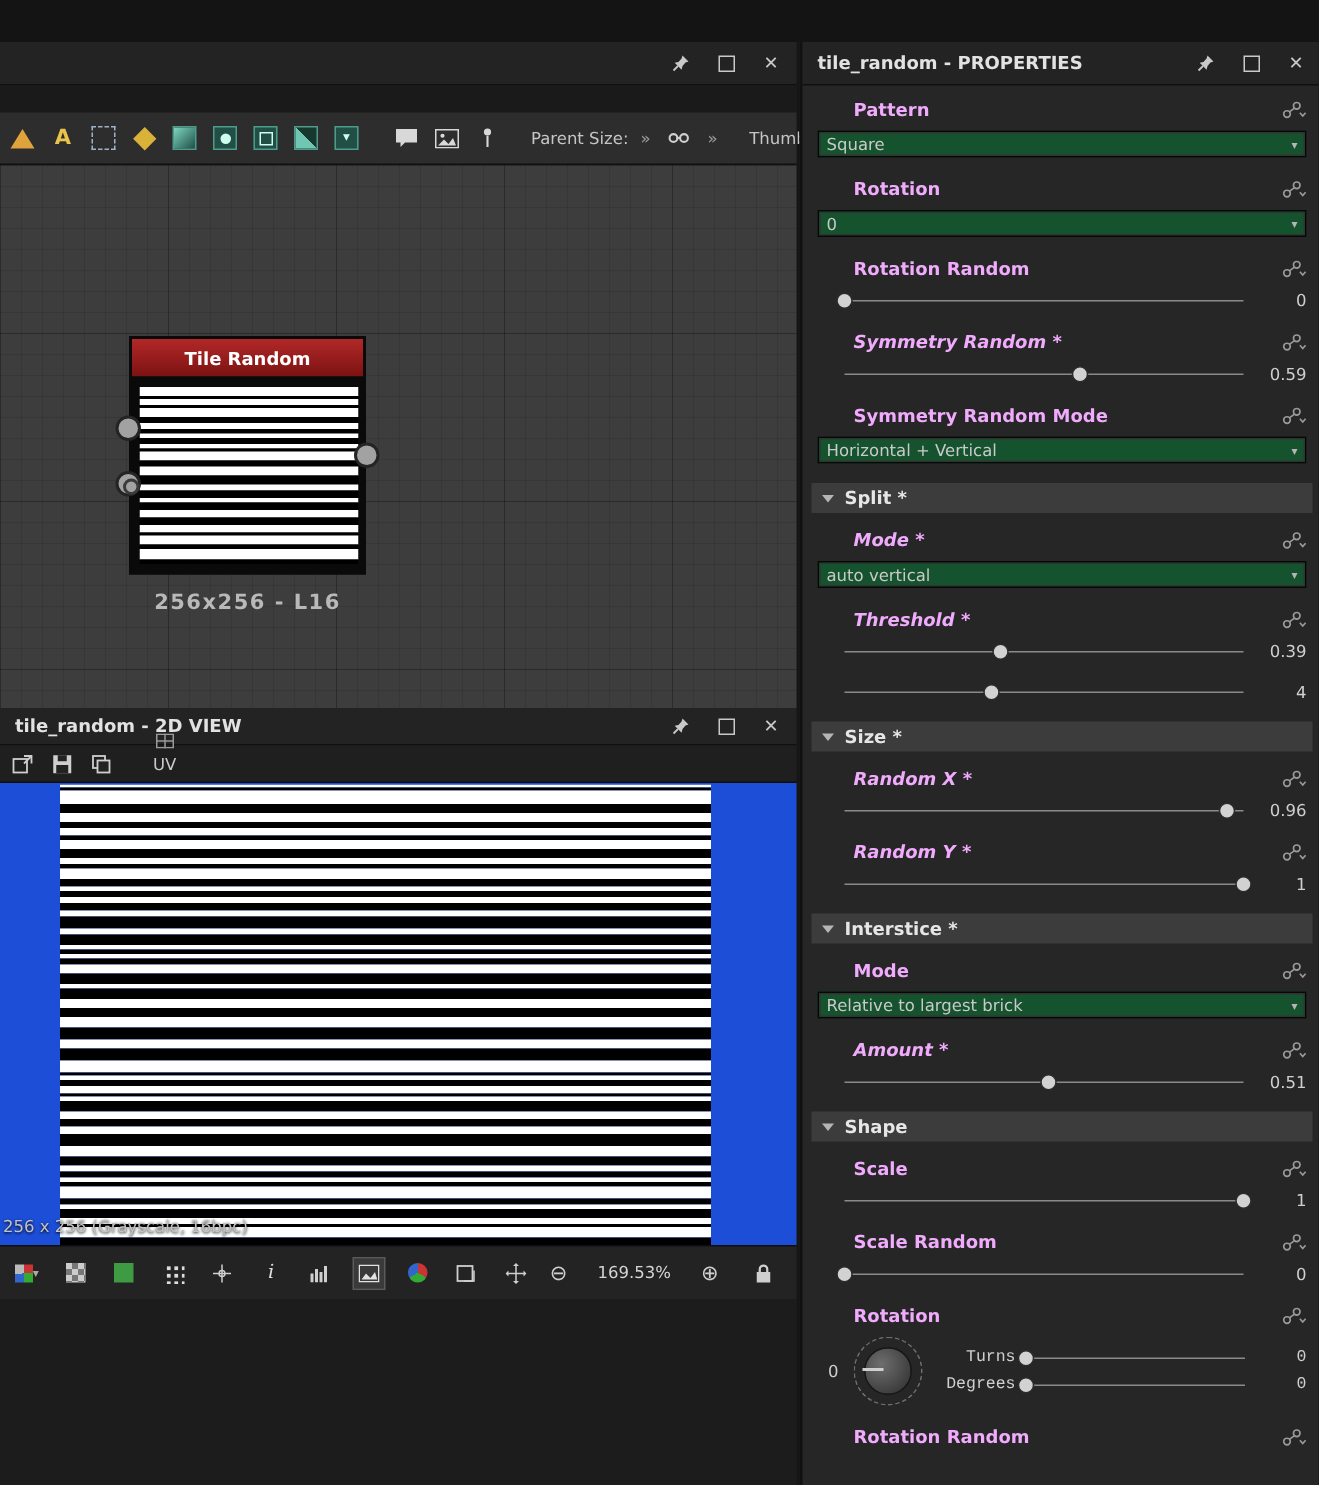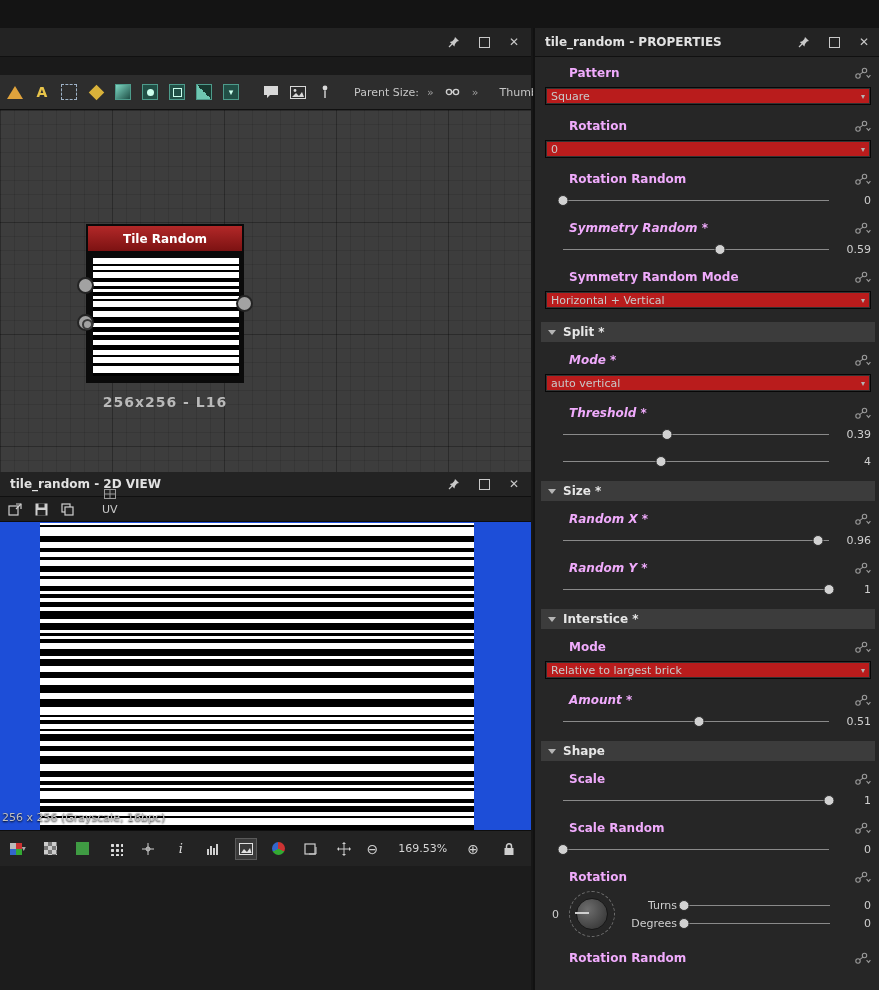--- a/index.html
+++ b/index.html
@@ -81,36 +81,36 @@
   #right{position:absolute;left:533px;top:28px;width:346px;height:962px;background:#262626;overflow:hidden;border-left:2px solid #111;}
   #prop-rows{padding:8px 6px 0 6px;}
   .section{height:20px;background:#3c3c3c;display:flex;align-items:center;gap:7px;padding:0 7px;margin:8px 0 10px 0;cursor:pointer;}
   .sec-tri{width:0;height:0;border-left:4px solid transparent;border-right:4px solid transparent;border-top:5px solid #b5b5b5;}
   .sec-label{font-size:12px;font-weight:bold;color:#e6e6e6;}
   .prow{margin:0 4px 13px 4px;}
   .plabel-row{display:flex;align-items:center;height:16px;margin-bottom:6px;padding-left:24px;}
   .plabel{font-size:12px;font-weight:bold;color:#f0abfc;}
   .plabel.it{font-style:italic;}
   .fn-wrap{margin-left:auto;display:flex;align-items:center;cursor:pointer;}
-  .dropdown{height:16px;background:#b91c1c;border:1px solid #070707;box-shadow:0 0 0 1px #323232 inset;
+  .dropdown{height:16px;background:#14532d;border:1px solid #070707;box-shadow:0 0 0 1px #323232 inset;
     display:flex;align-items:center;padding:0 5px;cursor:pointer;}
   .dd-text{font-size:11px;color:#c9c9c9;}
   .dd-arrow{margin-left:auto;font-size:8px;color:#b5b5b5;}
   .slider-row{display:flex;align-items:center;gap:8px;padding-left:18px;height:14px;}
   .slider{flex:1;height:13px;position:relative;cursor:pointer;}
   .track{position:absolute;left:0;right:0;top:6px;height:1px;background:#8a8a8a;}
   .shandle{position:absolute;top:1px;width:11px;height:11px;border-radius:50%;background:#d2d2d2;border:1px solid #2b2b2b;box-sizing:border-box;transform:translateX(-50%);}
   .pval{width:34px;text-align:right;font-size:11px;color:#cfcfcf;flex:none;}
   
   .rot-widget{display:flex;align-items:center;gap:10px;padding-left:4px;}
   .rot-zero{font-size:11px;color:#cfcfcf;width:10px;text-align:right;}
   .dial{width:44px;height:44px;border-radius:50%;border:1px dashed #707070;display:flex;align-items:center;justify-content:center;flex:none;cursor:pointer;}
   .dial-inner{width:30px;height:30px;border-radius:50%;background:radial-gradient(circle at 35% 35%,#6e6e6e,#2c2c2c);border:1px solid #171717;position:relative;}
   .dial-inner::after{content:"";position:absolute;left:-2px;top:13px;width:14px;height:2px;background:#cfcfcf;}
-  .rot-minis{flex:1;}
+  .rot-minis{flex:1;font-family:Liberation Mono, monospace;}
   .mini-row{display:flex;align-items:center;gap:7px;height:15px;margin:3px 0;}
   .mini-label{font-size:11px;color:#cfcfcf;width:52px;text-align:right;flex:none;}
 </style>
 </head>
 <body>
 
 <div id="app">
   <div id="top-strip"></div>
 
   <div id="left">

